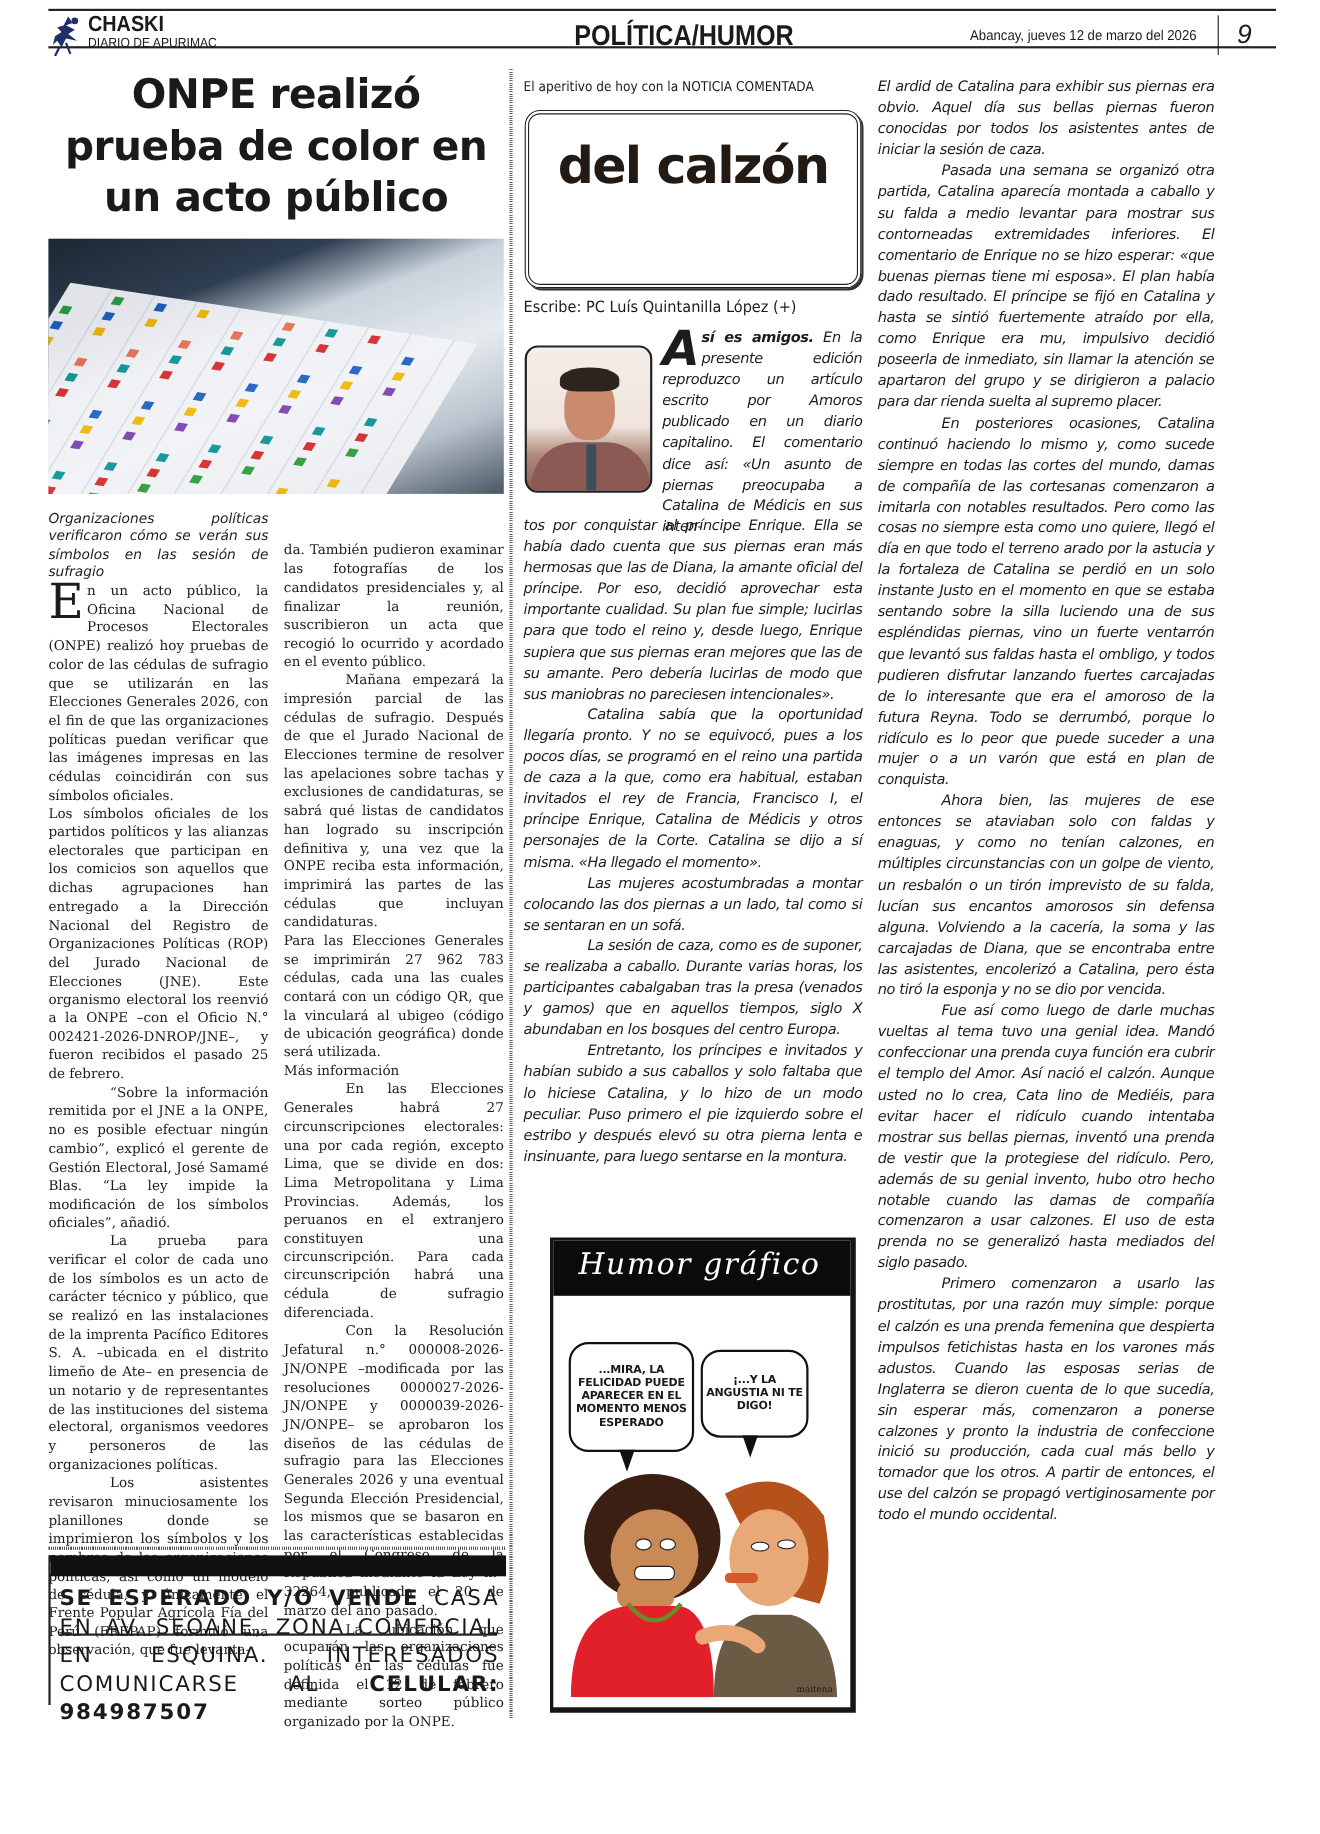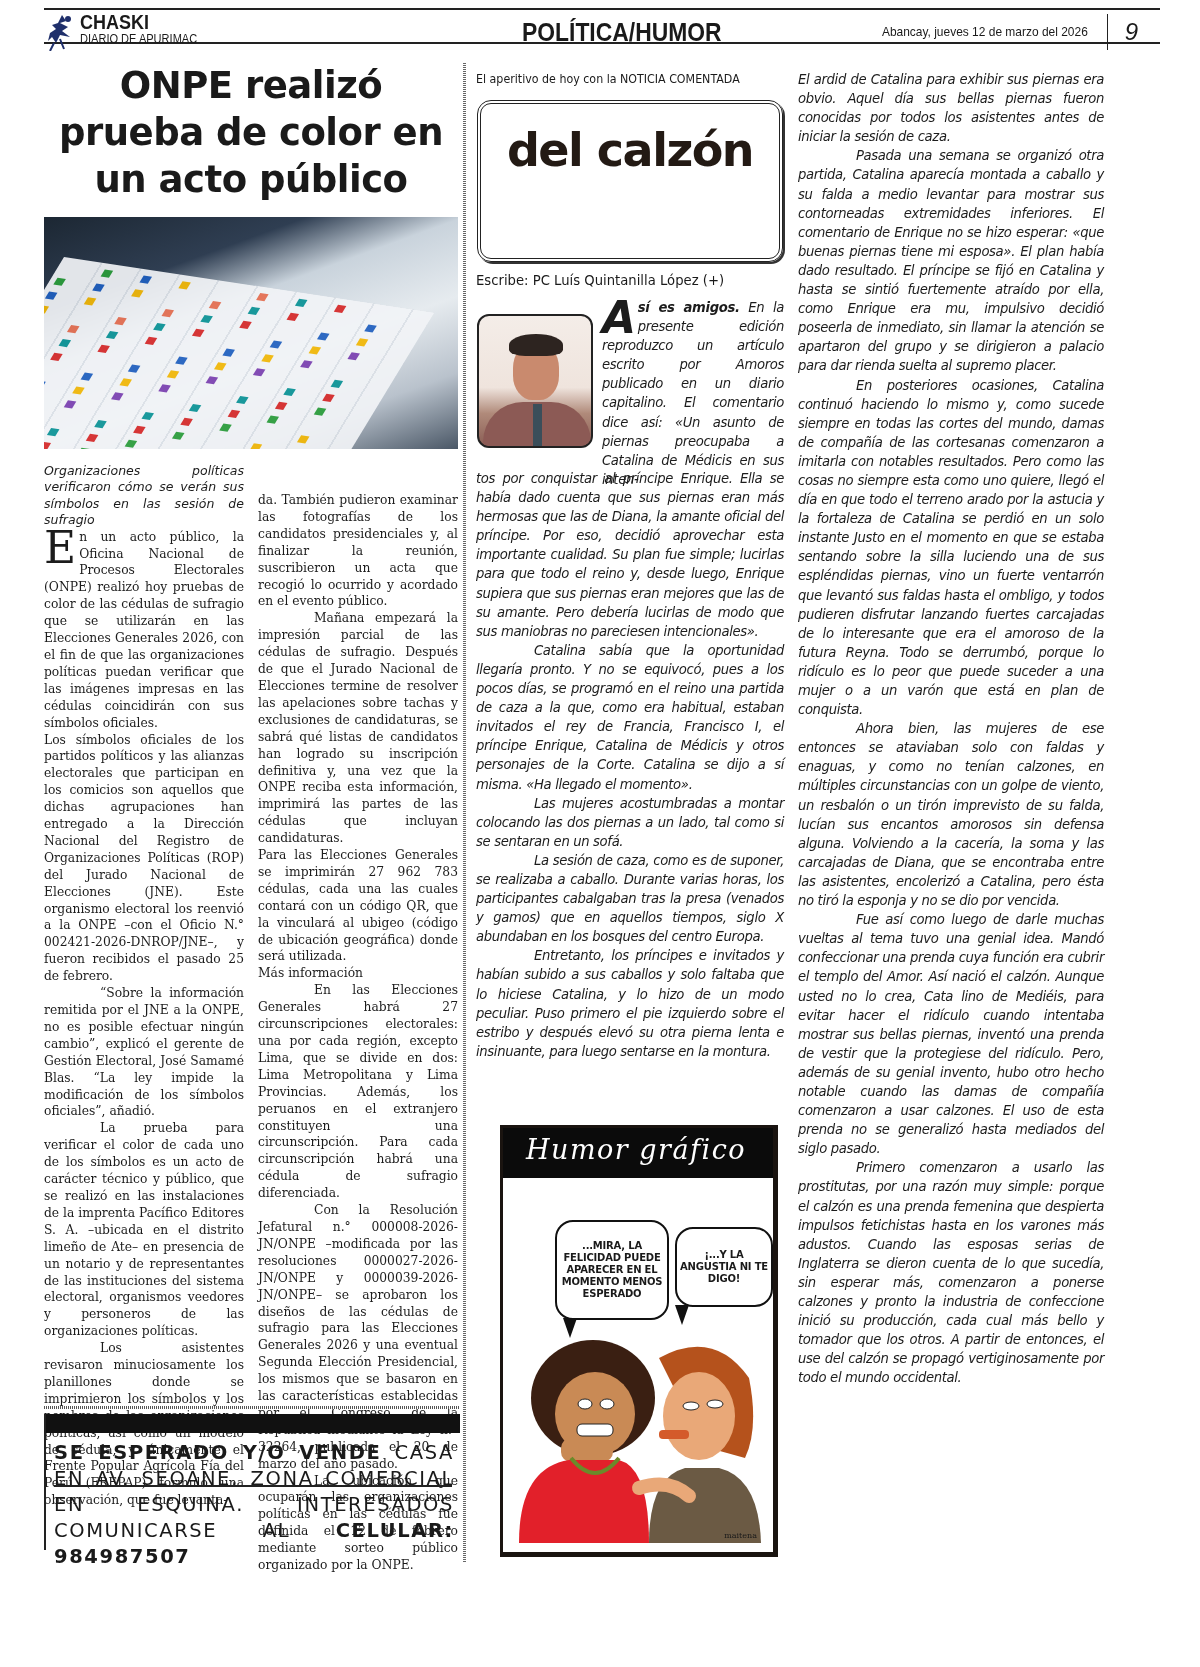--- a/index.html
+++ b/index.html
@@ -91,21 +91,21 @@
   .colm p.ind { text-indent: 58px; }
   .colm-intro { left: 602px; top: 298px; width: 182px; }
   .colm-main { left: 476px; top: 469px; width: 308px; }
   .colr { left: 798px; top: 70px; width: 306px; }
   .dropcap-A { float: left; font-family: "DejaVu Sans", sans-serif; font-weight: bold; font-size: 44px; line-height: 36px; margin: 2px 2px 0 0; }
 
   
   .humor-box { position: absolute; left: 500px; top: 1125px; width: 278px; height: 432px; border: 3px solid #1a1410; border-right-width: 5px; border-bottom-width: 5px; background: #fff; }
   .humor-bar { position: absolute; left: 0; top: 0; right: 0; height: 50px; background: #0b0b0b; }
   .humor-title { position: absolute; left: 0; right: 4px; top: 6px; text-align: center; color: #fff; font-family: "DejaVu Serif", serif; font-style: italic; font-size: 27px; letter-spacing: 1.5px; }
-  .bubble { position: absolute; border: 2px solid #111; border-radius: 18px; background: #fff; font-family: "DejaVu Sans", sans-serif; font-size: 10px; line-height: 12px; text-align: center; font-weight: bold; letter-spacing: -0.2px; margin-left: 38px; }
+  .bubble { position: absolute; border: 2px solid #111; border-radius: 18px; background: #fff; font-family: "DejaVu Sans", sans-serif; font-size: 10px; line-height: 12px; text-align: center; font-weight: bold; letter-spacing: -0.2px; }
   .bubble-1 { left: 14px; top: 92px; width: 114px; height: 100px; padding-top: 18px; }
   .bubble-2 { left: 134px; top: 99px; width: 98px; height: 80px; padding-top: 20px; }
   .tail { position: absolute; width: 0; height: 0; border-left: 7px solid transparent; border-right: 7px solid transparent; border-top: 20px solid #111; }
   .signature { position: absolute; right: 16px; bottom: 12px; font-family: "DejaVu Serif", serif; font-size: 8px; }
 </style>
 </head>
 <body>
 
 <div class="header">
   <svg class="logo" viewBox="0 0 32 38">

